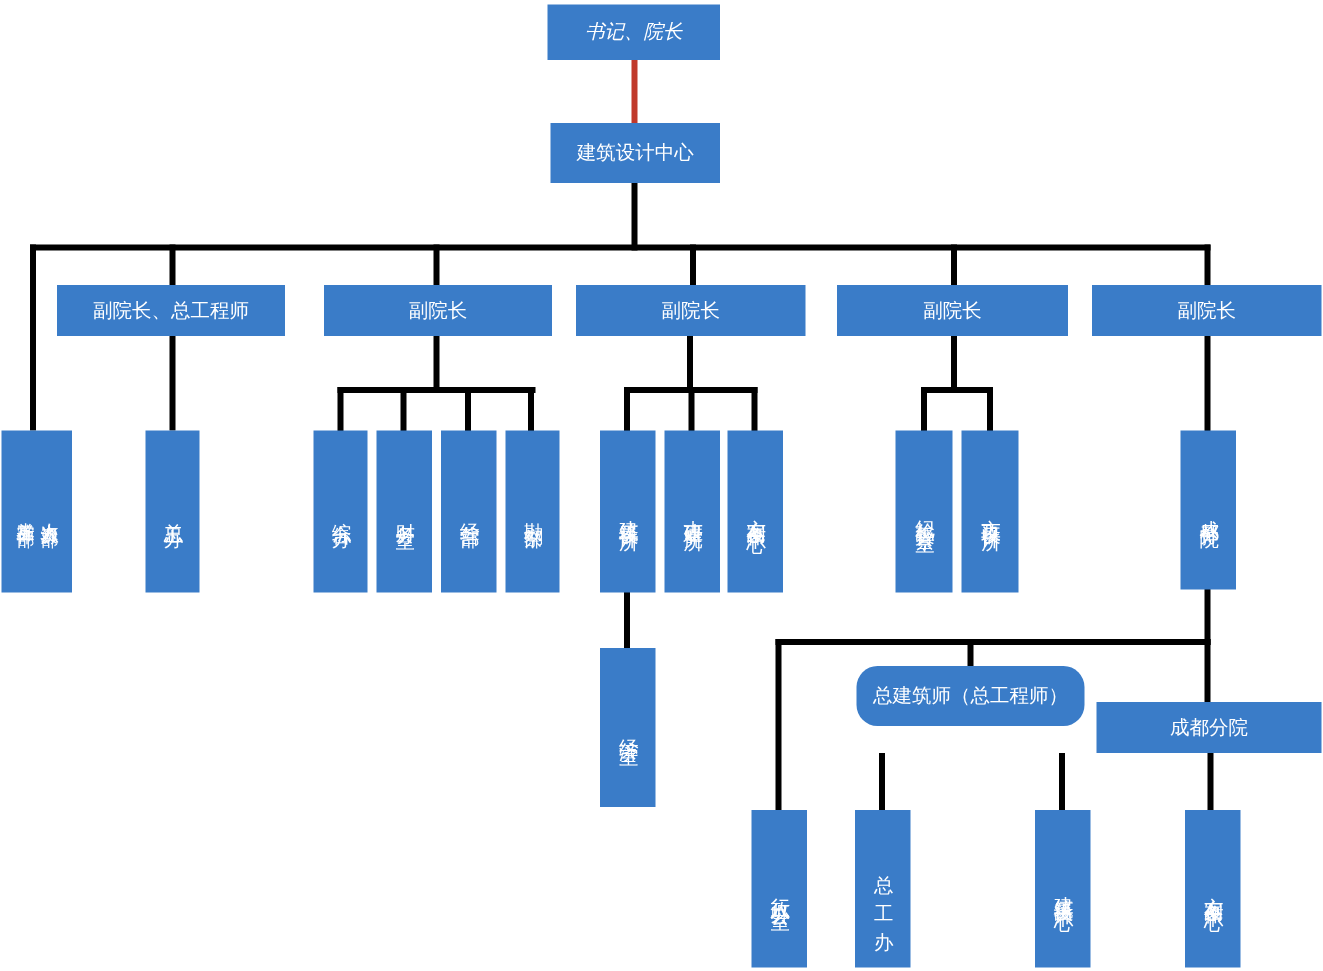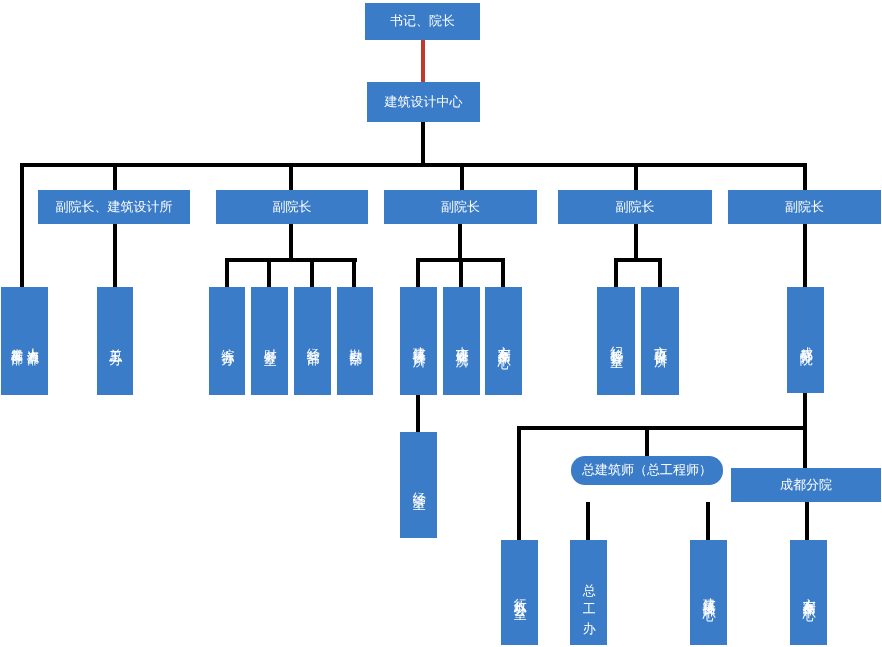--- a/index.html
+++ b/index.html
@@ -58,24 +58,24 @@
   <div class="ln" style="left:803px;top:224px;width:4px;height:64px;"></div>
   <div class="ln" style="left:803px;top:392px;width:4px;height:38px;"></div>
   <div class="ln" style="left:517px;top:426px;width:290px;height:4px;"></div>
   <div class="ln" style="left:517px;top:426px;width:4px;height:114px;"></div>
   <div class="ln" style="left:645px;top:426px;width:4px;height:42px;"></div>
   <div class="ln" style="left:803px;top:426px;width:4px;height:42px;"></div>
   <div class="ln" style="left:586px;top:502px;width:4px;height:38px;"></div>
   <div class="ln" style="left:706px;top:502px;width:4px;height:38px;"></div>
   <div class="ln" style="left:805px;top:502px;width:4px;height:38px;"></div>
 
-  <div class="box" style="left:365px;top:3px;width:115px;height:37px;">书记、院长</div>
+  <div class="box" style="left:365px;top:3px;width:115px;height:37px;font-style:italic;">书记、院长</div>
   <div class="box" style="left:367px;top:82px;width:113px;height:40px;">建筑设计中心</div>
 
-  <div class="box" style="left:38px;top:190px;width:152px;height:34px;">副院长、建筑设计所</div>
+  <div class="box" style="left:38px;top:190px;width:152px;height:34px;">副院长、总工程师</div>
   <div class="box" style="left:216px;top:190px;width:152px;height:34px;">副院长</div>
   <div class="box" style="left:384px;top:190px;width:153px;height:34px;">副院长</div>
   <div class="box" style="left:558px;top:190px;width:154px;height:34px;">副院长</div>
   <div class="box" style="left:728px;top:190px;width:153px;height:34px;">副院长</div>
 
   <div class="box duo" style="left:1px;top:287px;width:47px;height:108px;">
     <span>党群工作部</span>
     <span>人力资源部</span>
   </div>
   <div class="box v" style="left:97px;top:287px;width:36px;height:108px;">总工办</div>
@@ -84,21 +84,21 @@
   <div class="box v" style="left:294px;top:287px;width:37px;height:108px;">经营部</div>
   <div class="box v" style="left:337px;top:287px;width:36px;height:108px;">勘察部</div>
   <div class="box v" style="left:400px;top:287px;width:37px;height:108px;">建筑设计所</div>
   <div class="box v" style="left:443px;top:287px;width:37px;height:108px;">古建研究所</div>
   <div class="box v" style="left:485px;top:287px;width:37px;height:108px;">方案创作中心</div>
   <div class="box v" style="left:597px;top:287px;width:38px;height:108px;">纪检督察室</div>
   <div class="box v" style="left:641px;top:287px;width:38px;height:108px;">市政设计所</div>
   <div class="box v" style="left:787px;top:287px;width:37px;height:106px;">成都分院</div>
 
   <div class="box v" style="left:400px;top:432px;width:37px;height:106px;">经济室</div>
-  <div class="box" style="left:571px;top:456px;width:152px;height:29px;border-radius:14px;">总建筑师（总工程师）</div>
+  <div class="box" style="left:571px;top:444px;width:152px;height:40px;border-radius:14px;">总建筑师（总工程师）</div>
   <div class="box" style="left:731px;top:468px;width:150px;height:34px;">成都分院</div>
 
   <div class="box v" style="left:501px;top:540px;width:37px;height:105px;">行政办公室</div>
   <div class="box v" style="left:570px;top:540px;width:37px;height:105px;">总 工 办</div>
   <div class="box v" style="left:690px;top:540px;width:37px;height:105px;">建筑设计中心</div>
   <div class="box v" style="left:790px;top:540px;width:37px;height:105px;">方案创作中心</div>
 
 </div>
 
 </body></html>

